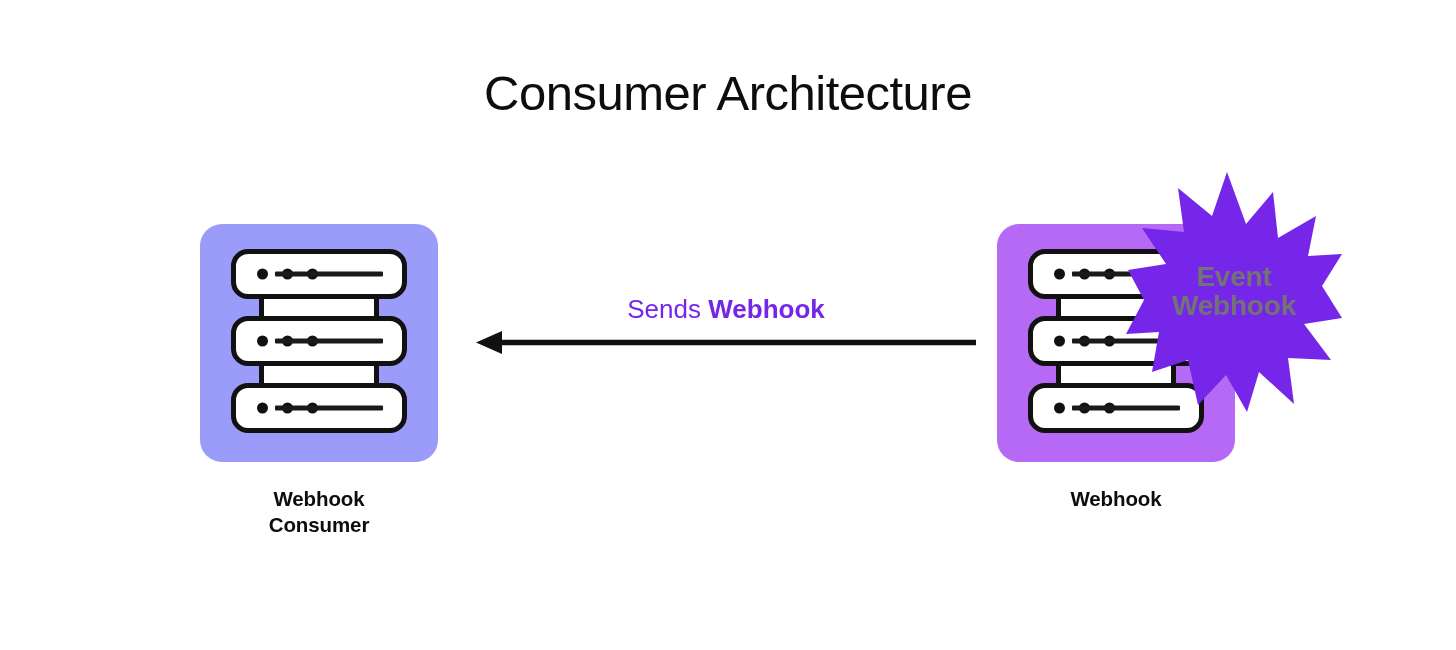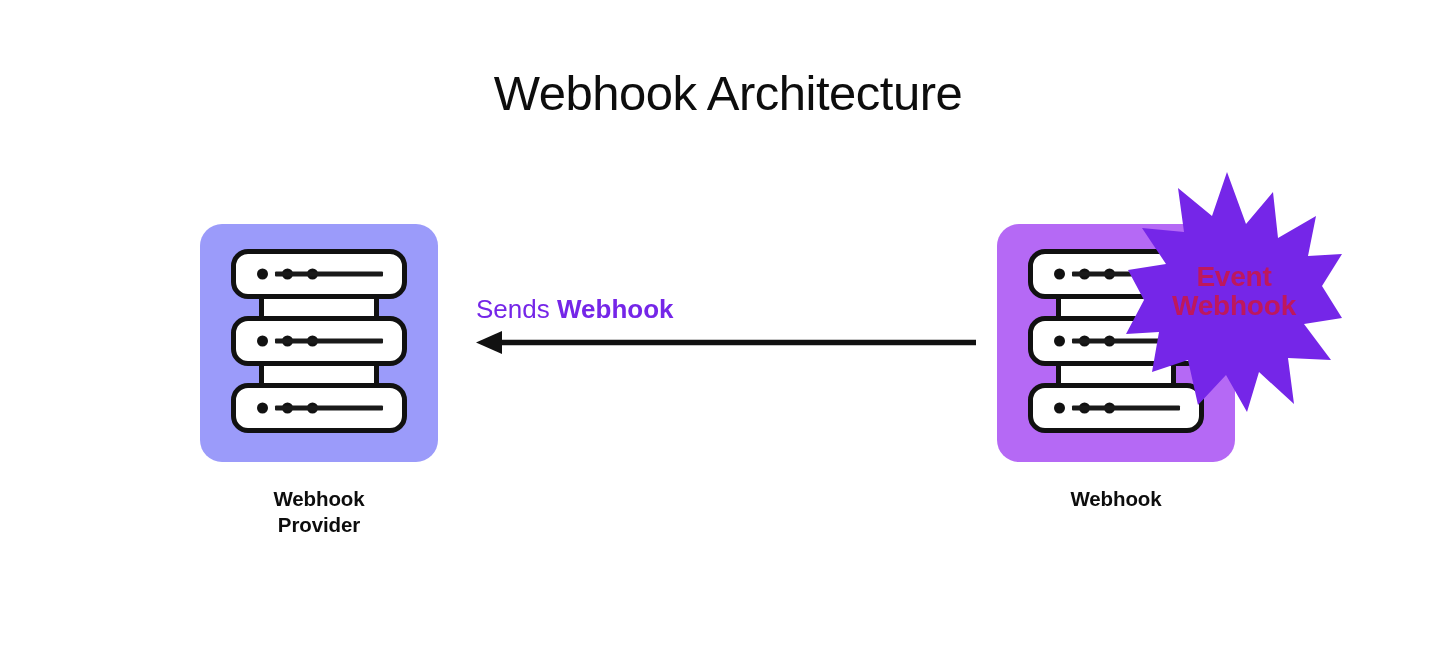--- a/index.html
+++ b/index.html
@@ -104,20 +104,21 @@
 
   
   .flow-arrow {
     position: absolute;
   }
   .arrow-label {
     position: absolute;
     top: 0;
     left: 0;
     width: 100%;
+    text-align: center;
     font-size: 26px;
     line-height: 1.2;
     white-space: nowrap;
   }
   .arrow-label .lbl-regular { font-weight: 400; }
   .arrow-label .lbl-bold { font-weight: bold; }
 
   
   .starburst {
     position: absolute;
@@ -126,36 +127,36 @@
   .burst-text {
     position: absolute;
     left: 0;
     top: 0;
     width: 100%;
     height: 100%;
     display: flex;
     flex-direction: column;
     align-items: center;
     justify-content: center;
-    color: #be185d;
+    color: #737373;
     font-size: 28px;
     font-weight: bold;
     line-height: 1.02;
     letter-spacing: -0.2px;
     text-align: center;
     pointer-events: none;
   }
   .burst-text .burst-line { display: block; }
 </style>
 </head>
 <body>
 
 <div id="canvas">
 
-  <div class="diagram-title">Webhook Architecture</div>
+  <div class="diagram-title">Consumer Architecture</div>
 
   <div class="node" style="left:200px; top:224px; width:238px; height:310px;">
 
     <div class="node-panel" style="left:0; top:0; width:238px; height:238px; background:#9b9bfa;"></div>
 
     <div class="server-stack" style="left:31px; top:25px; width:176px; height:188px;">
 
       <div class="server-connector" style="left:28px; top:44px; width:120px; height:34px;"></div>
 
       <div class="server-connector" style="left:28px; top:110px; width:120px; height:34px;"></div>
@@ -183,21 +184,21 @@
           <span class="tier-dot"></span>
           <span class="tier-dot"></span>
           <span class="tier-dot"></span>
         </div>
         <div class="tier-bar"></div>
       </div>
     </div>
 
     <div class="node-caption" style="left:-30px; top:262px; width:298px;">
       <span class="cap-line">Webhook</span>
-      <span class="cap-line">Provider</span>
+      <span class="cap-line">Consumer</span>
     </div>
   </div>
 
   <div class="flow-arrow" style="left:476px; top:294px; width:500px; height:70px;">
 
     <div class="arrow-label" style="color:#7526e8;">
       <span class="lbl-regular">Sends</span><span>&nbsp;</span><span class="lbl-bold">Webhook</span>
     </div>
 
     <svg width="500" height="70" viewBox="0 0 500 70" style="position:absolute; left:0; top:0;">

